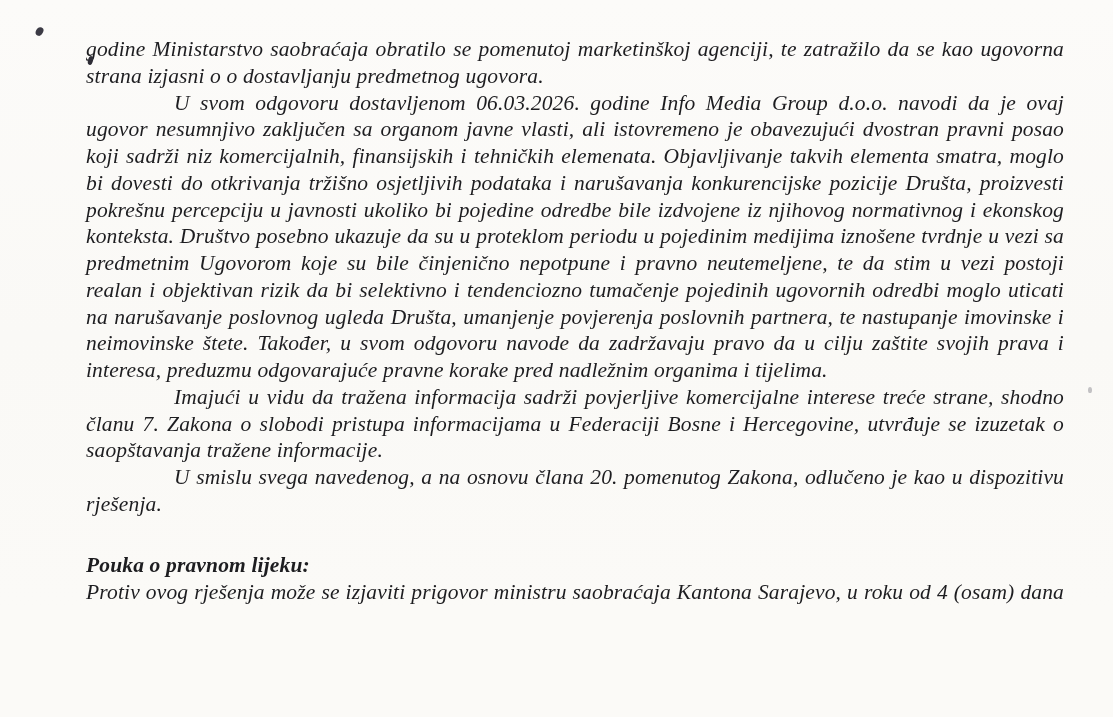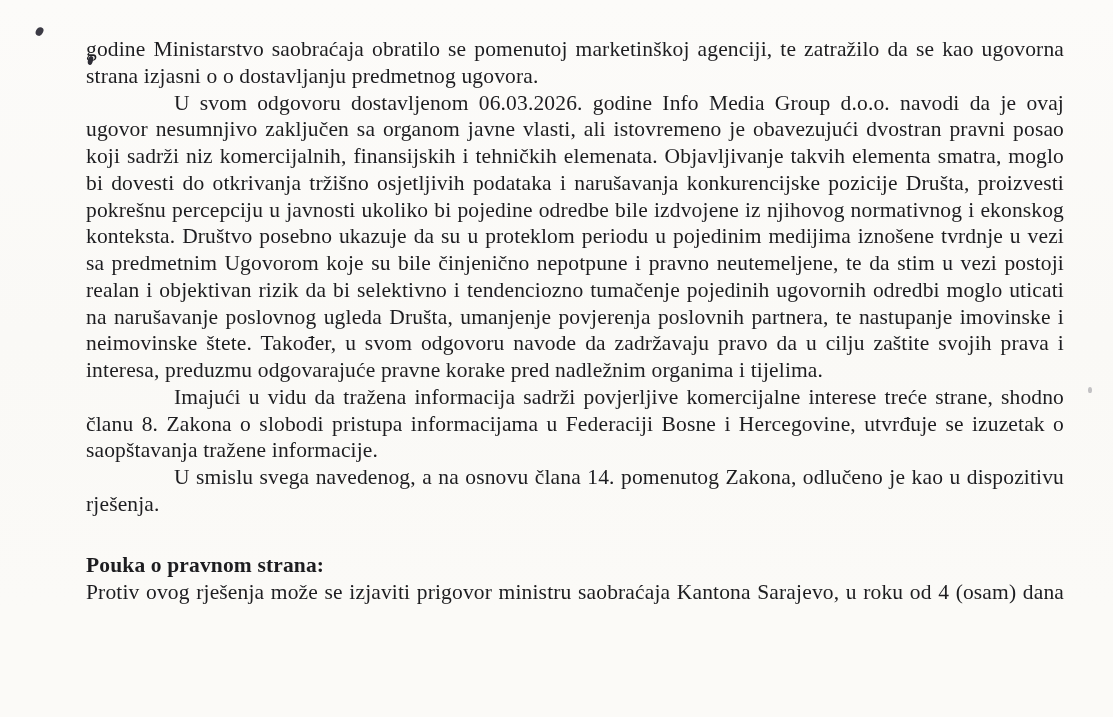--- a/index.html
+++ b/index.html
@@ -8,20 +8,21 @@
     background: #fbfaf7;
   }
   .page {
     position: relative;
     width: 1113px;
     height: 609px;
     overflow: hidden;
     background: linear-gradient(180deg, #fcfbf9 0%, #faf9f6 55%, #fbfaf7 100%);
     font-family: "Liberation Serif", serif;
     color: #1d1d20;
+    font-style: italic;
   }
   .textblock {
     position: absolute;
     left: 86px;
     top: 36px;
     width: 978px;
     font-size: 21.5px;
     line-height: 1.245;
     text-align: justify;
     letter-spacing: 0.15px;
@@ -73,23 +74,23 @@
   }
 </style>
 </head>
 <body>
 
 <div class="page">
 
   <div class="textblock">
     <p>godine  Ministarstvo saobraćaja obratilo se pomenutoj marketinškoj agenciji, te zatražilo da se  kao ugovorna strana izjasni o o dostavljanju predmetnog ugovora.</p>
     <p class="indent">U svom odgovoru  dostavljenom 06.03.2026. godine Info Media Group d.o.o.   navodi da  je ovaj ugovor nesumnjivo zaključen sa organom javne vlasti, ali istovremeno je obavezujući dvostran pravni posao koji sadrži niz komercijalnih, finansijskih i tehničkih elemenata. Objavljivanje takvih elementa smatra, moglo bi dovesti do otkrivanja tržišno osjetljivih podataka i narušavanja konkurencijske pozicije Društa, proizvesti pokrešnu percepciju u javnosti ukoliko bi pojedine odredbe bile izdvojene iz njihovog normativnog i ekonskog konteksta. Društvo posebno ukazuje da su u proteklom periodu u pojedinim medijima iznošene tvrdnje u vezi sa predmetnim Ugovorom koje su bile činjenično nepotpune i pravno neutemeljene, te da stim u vezi postoji realan i objektivan rizik da bi selektivno i tendenciozno tumačenje pojedinih ugovornih odredbi moglo uticati na narušavanje poslovnog ugleda Društa, umanjenje povjerenja poslovnih partnera, te nastupanje imovinske i neimovinske štete. Također, u svom odgovoru navode da zadržavaju pravo da u cilju zaštite svojih prava i interesa, preduzmu odgovarajuće pravne korake pred nadležnim organima i tijelima.</p>
-    <p class="indent">Imajući u vidu da tražena informacija sadrži povjerljive komercijalne interese treće strane, shodno  članu 8.  Zakona o slobodi pristupa informacijama u Federaciji Bosne i Hercegovine, utvrđuje se izuzetak o saopštavanja tražene informacije.</p>
-    <p class="indent">U smislu svega navedenog, a na osnovu člana 14. pomenutog Zakona, odlučeno je kao u dispozitivu rješenja.</p>
-    <p class="legal-heading">Pouka o pravnom strana:</p>
+    <p class="indent">Imajući u vidu da tražena informacija sadrži povjerljive komercijalne interese treće strane, shodno  članu 7.  Zakona o slobodi pristupa informacijama u Federaciji Bosne i Hercegovine, utvrđuje se izuzetak o saopštavanja tražene informacije.</p>
+    <p class="indent">U smislu svega navedenog, a na osnovu člana 20. pomenutog Zakona, odlučeno je kao u dispozitivu rješenja.</p>
+    <p class="legal-heading">Pouka o pravnom lijeku:</p>
     <p>Protiv ovog rješenja može se izjaviti prigovor ministru saobraćaja Kantona Sarajevo, u roku od 4 (osam) dana od dana  prijema rješenja.</p>
   </div>
 
   <span class="speck speck-1"></span>
   <span class="speck speck-2"></span>
   <span class="speck speck-3"></span>
 
   <div class="stamp-wrap">
     <svg width="340" height="55" viewBox="0 0 340 55">
       <circle cx="170" cy="280" r="265" fill="none" stroke="#564aae" stroke-width="2.6" opacity="0.85"></circle>

